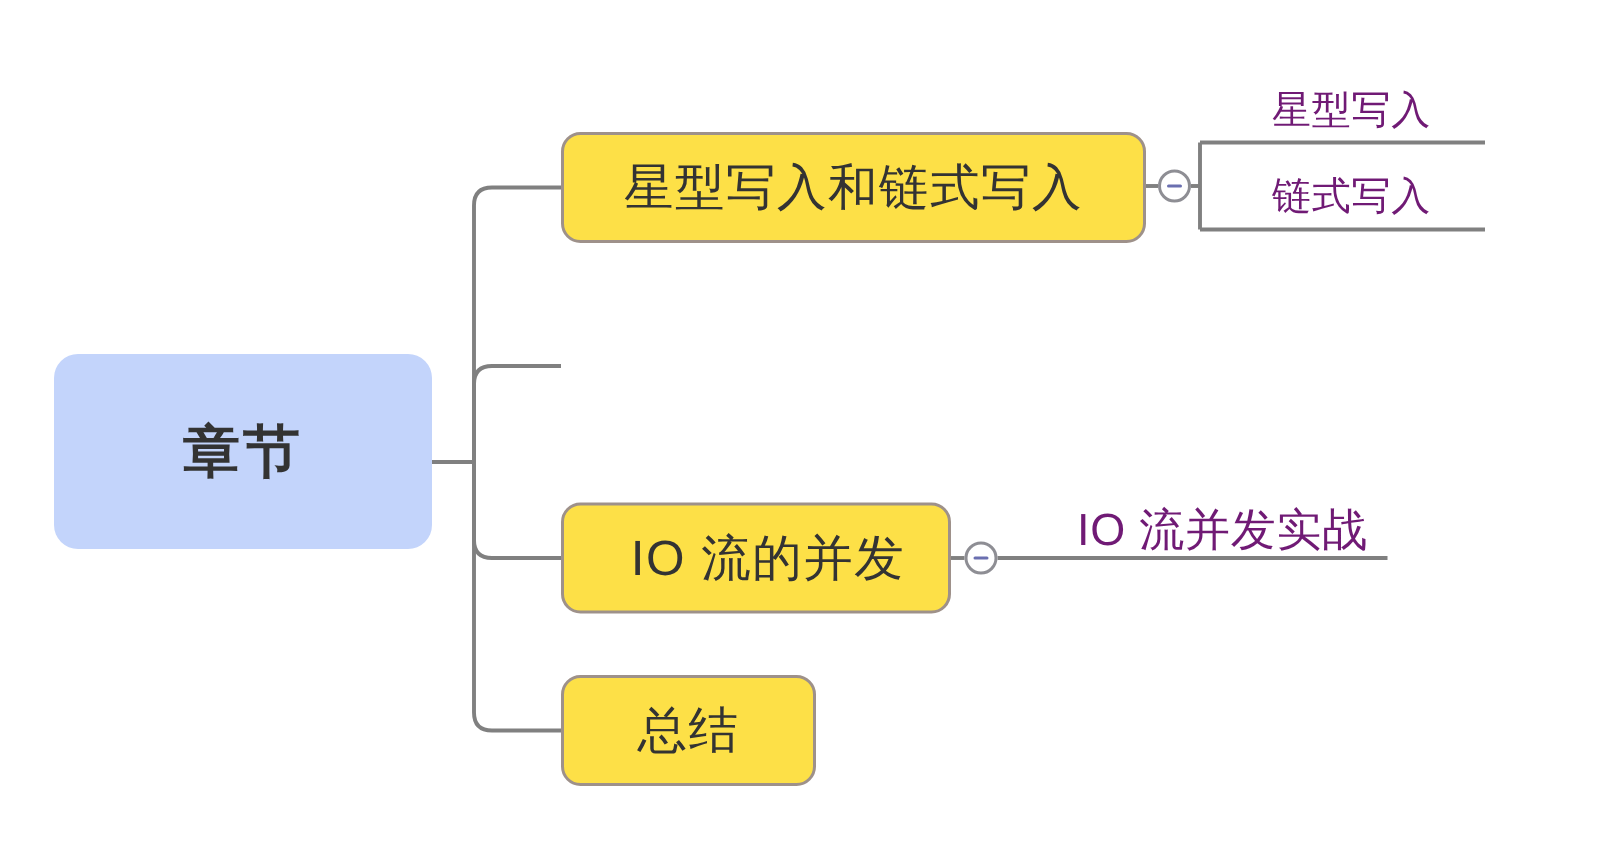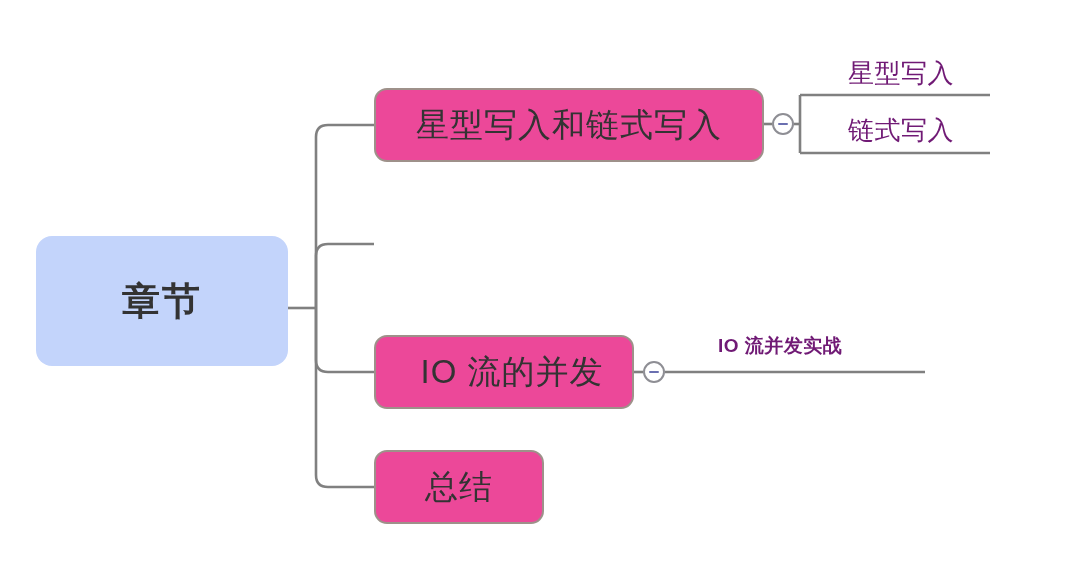--- a/index.html
+++ b/index.html
@@ -41,40 +41,40 @@
     top: 236px;
     width: 252px;
     height: 130px;
     background: #c3d4fb;
     border-radius: 16px;
     font-size: 38px;
     font-weight: bold;
     letter-spacing: 2px;
   }
   .node-branch {
-    background: #ec4899;
+    background: #fde047;
     border: 2px solid #9e918a;
     border-radius: 13px;
     font-size: 33px;
     letter-spacing: 1px;
   }
   .nb1 { left: 374px; top: 88px;  width: 390px; height: 74px; }
   .nb2 { left: 374px; top: 208px; width: 296px; height: 72px; }
   .nb3 { left: 374px; top: 335px; width: 260px; height: 74px; padding-left: 16px; }
   .nb4 { left: 374px; top: 450px; width: 170px; height: 74px; }
 
   
   .leaf {
     position: absolute;
     color: #701a75;
     font-size: 26px;
     white-space: nowrap;
     letter-spacing: 0.5px;
   }
-  .leaf-small { font-size: 19px; font-weight: bold; }
+  .leaf-small { font-size: 30px; }
   .lf1 { left: 848px; top: 56px; }
   .lf2 { left: 848px; top: 113px; }
   .lf3 { left: 718px; top: 333px; }
 
   
   .toggle {
     position: absolute;
     width: 22px;
     height: 22px;
     box-sizing: border-box;

